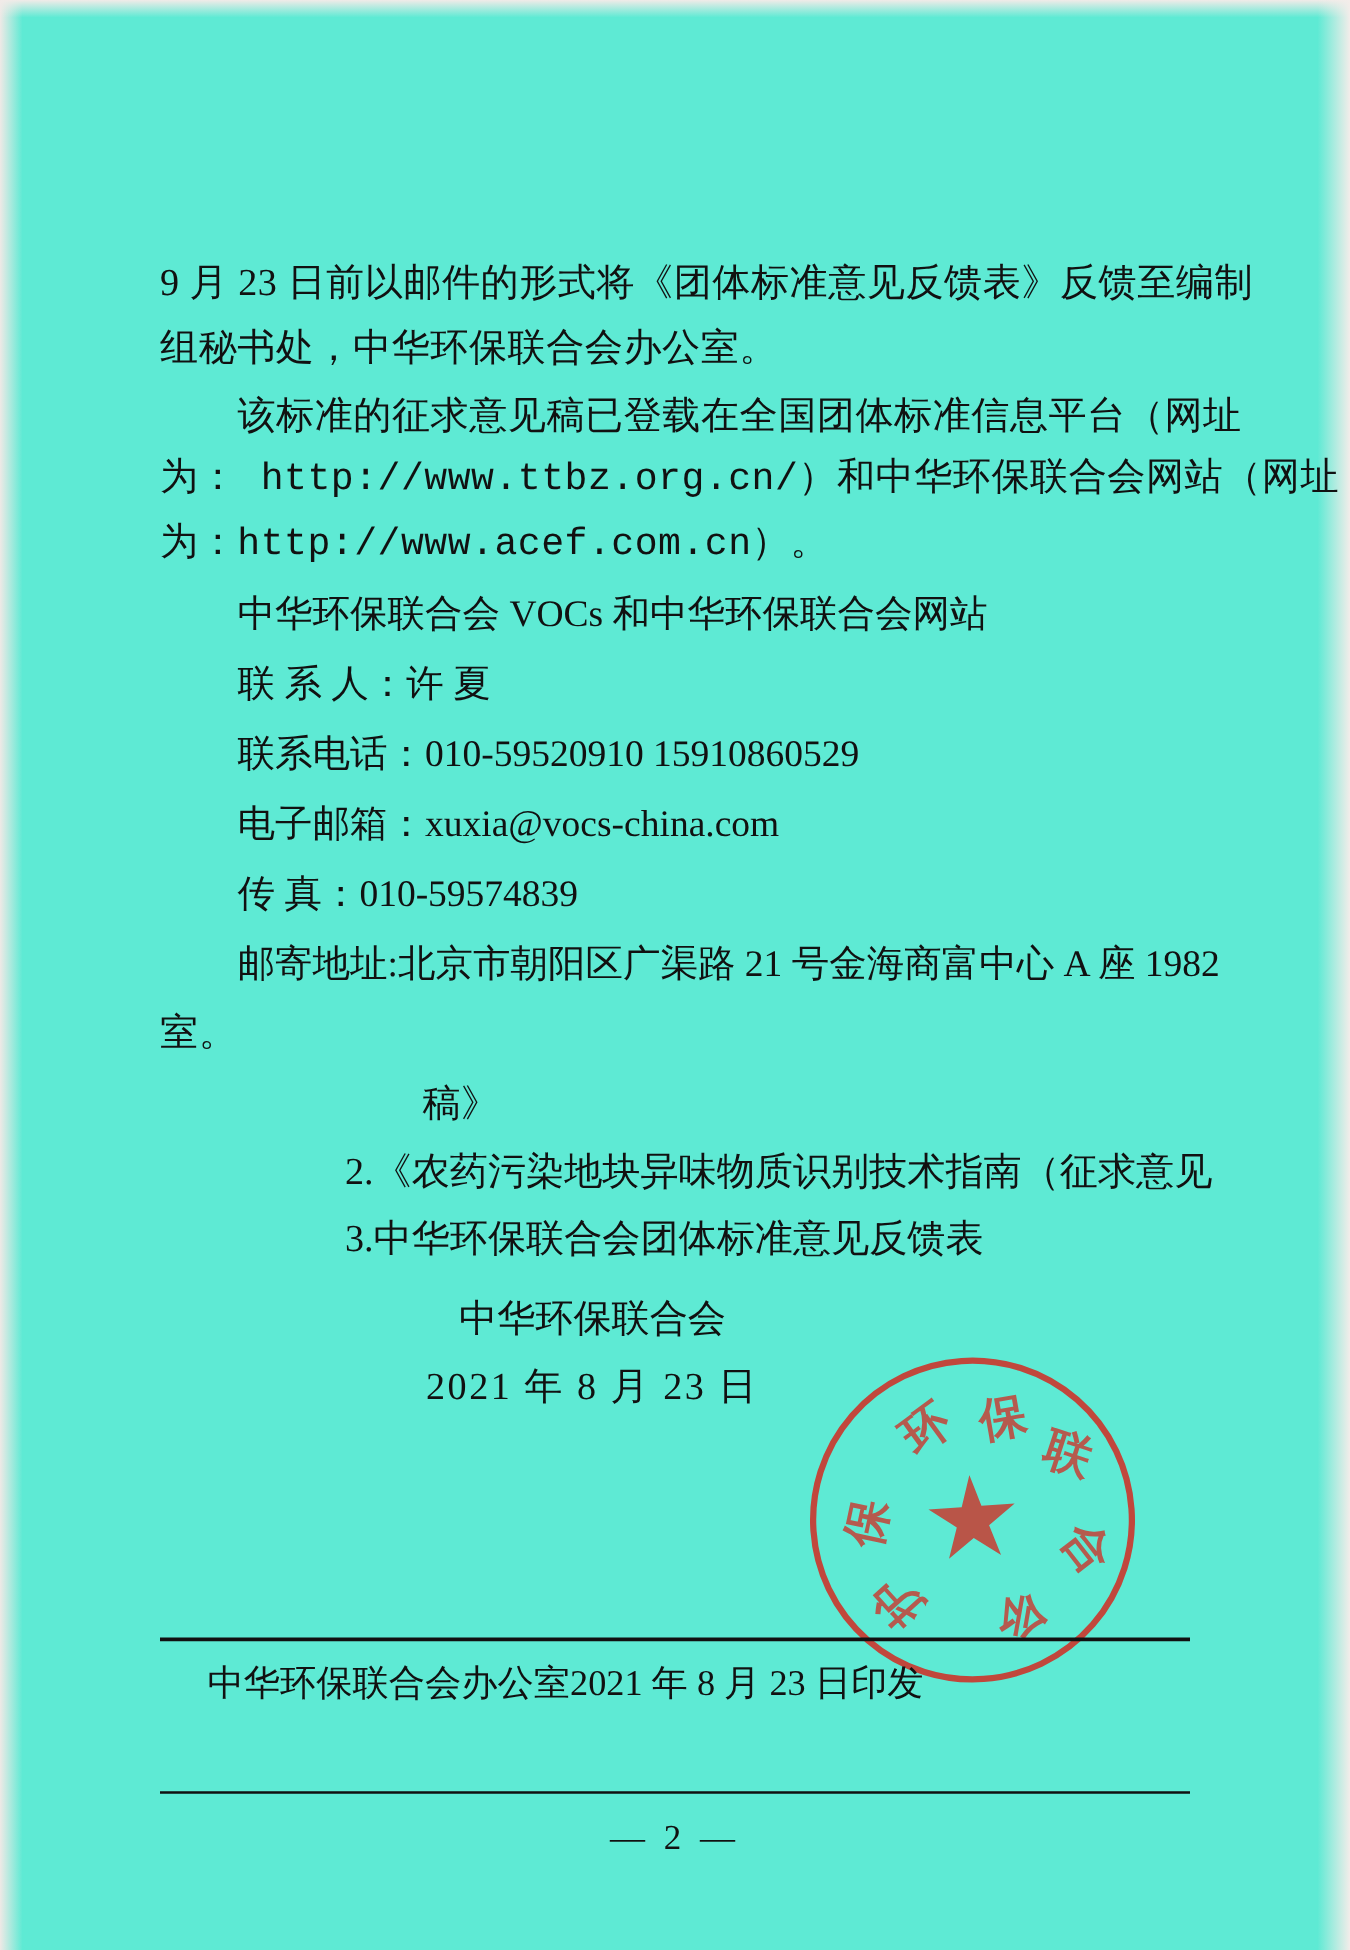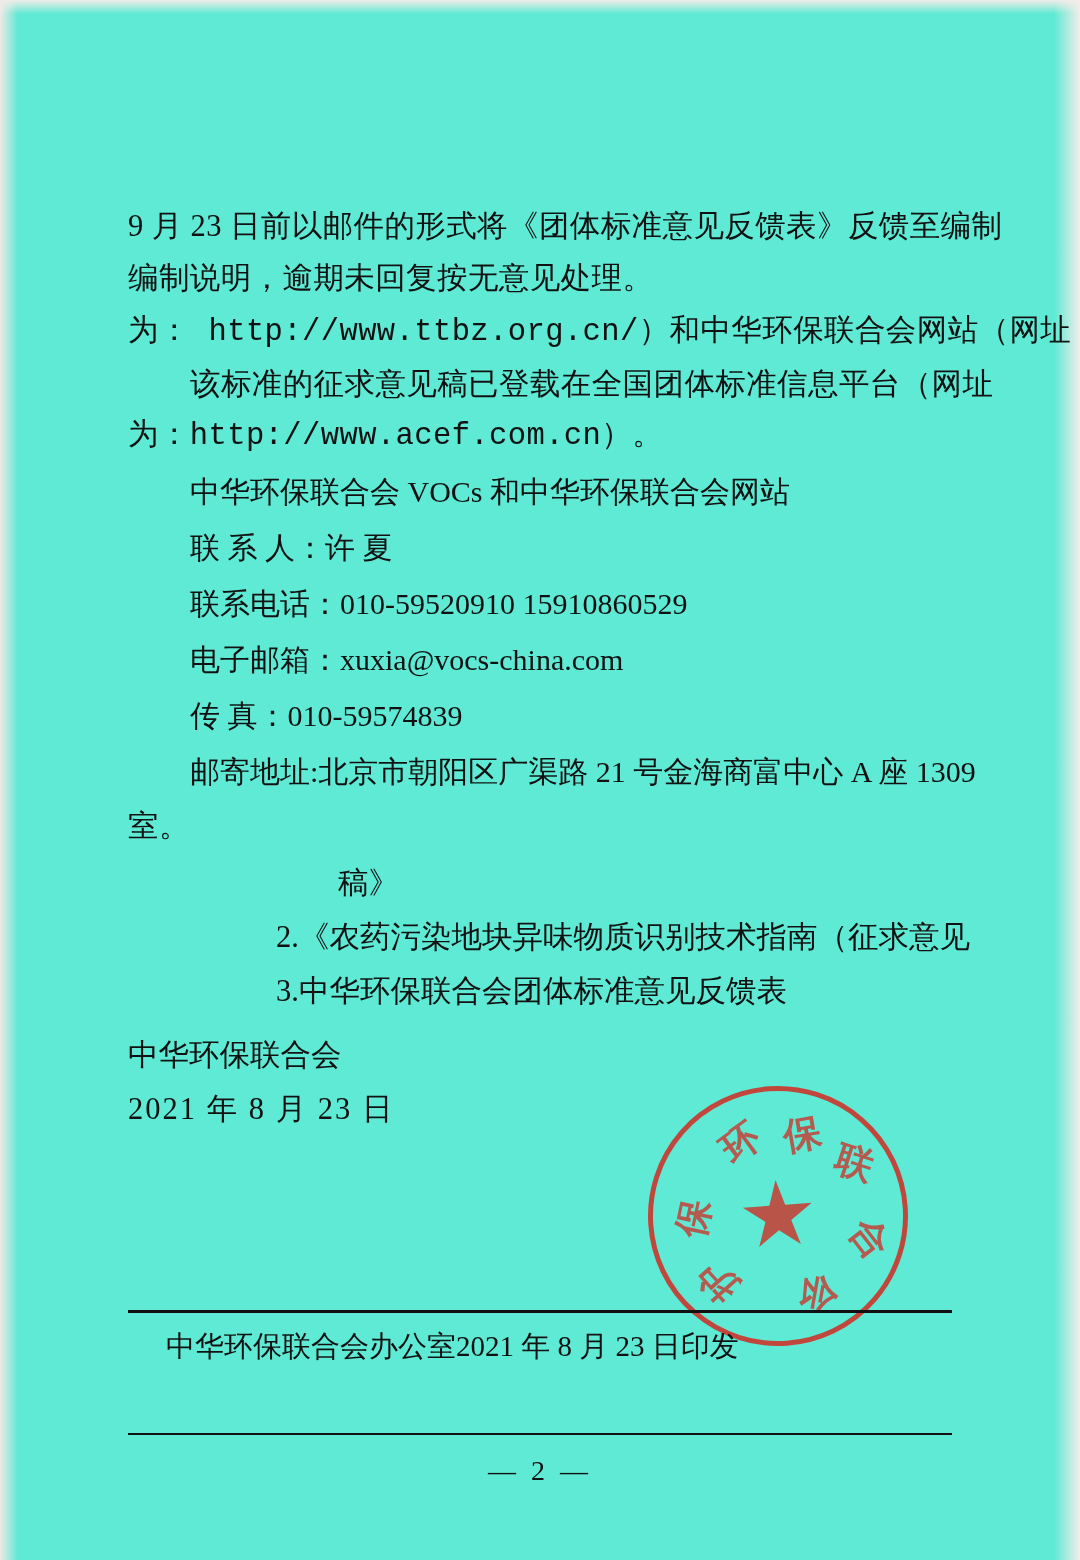--- a/index.html
+++ b/index.html
@@ -72,21 +72,21 @@
   .attach-row {
     font-size: 30.5px;
     line-height: 54px;
     white-space: nowrap;
   }
   .attach-lead { padding-left: 62px; }
   .attach-num { padding-left: 148px; }
   .attach-cont { padding-left: 210px; }
   .signature {
     margin-top: 10px;
-    text-align: left;
+    text-align: center;
     padding-right: 148px;
   }
   .signature p {
     margin: 0;
     font-size: 30.5px;
     line-height: 54px;
     white-space: nowrap;
   }
   .sig-date {
     letter-spacing: 2px;
@@ -168,36 +168,36 @@
 
 <div class="page">
   <div class="scan-edge-left"></div>
   <div class="scan-edge-top"></div>
   <div class="scan-edge-right"></div>
 
   <div class="content">
 
     <div class="para">
       <p class="body-line">9 月 23 日前以邮件的形式将《团体标准意见反馈表》反馈至编制</p>
-      <p class="body-line">编制说明，逾期未回复按无意见处理。</p>
+      <p class="body-line">组秘书处，中华环保联合会办公室。</p>
     </div>
 
     <div class="para">
+      <p class="body-line indent2">该标准的征求意见稿已登载在全国团体标准信息平台（网址</p>
       <p class="body-line mono">为： http://www.ttbz.org.cn/）和中华环保联合会网站（网址</p>
-      <p class="body-line indent2">该标准的征求意见稿已登载在全国团体标准信息平台（网址</p>
       <p class="body-line mono">为：http://www.acef.com.cn）。</p>
     </div>
 
     <div class="contact-block">
       <p>中华环保联合会 VOCs 和中华环保联合会网站</p>
       <p>联 系 人：许 夏</p>
       <p>联系电话：010-59520910  15910860529</p>
       <p>电子邮箱：xuxia@vocs-china.com</p>
       <p>传    真：010-59574839</p>
-      <p>邮寄地址:北京市朝阳区广渠路 21 号金海商富中心 A 座 1309</p>
+      <p>邮寄地址:北京市朝阳区广渠路 21 号金海商富中心 A 座 1982</p>
     </div>
     <p class="body-line">室。</p>
 
     <div class="attach-block">
       <div class="attach-row attach-cont">稿》</div>
 
       <div class="attach-row attach-num">
         <span>2.</span><span>《农药污染地块异味物质识别技术指南（征求意见</span>
       </div>
 

